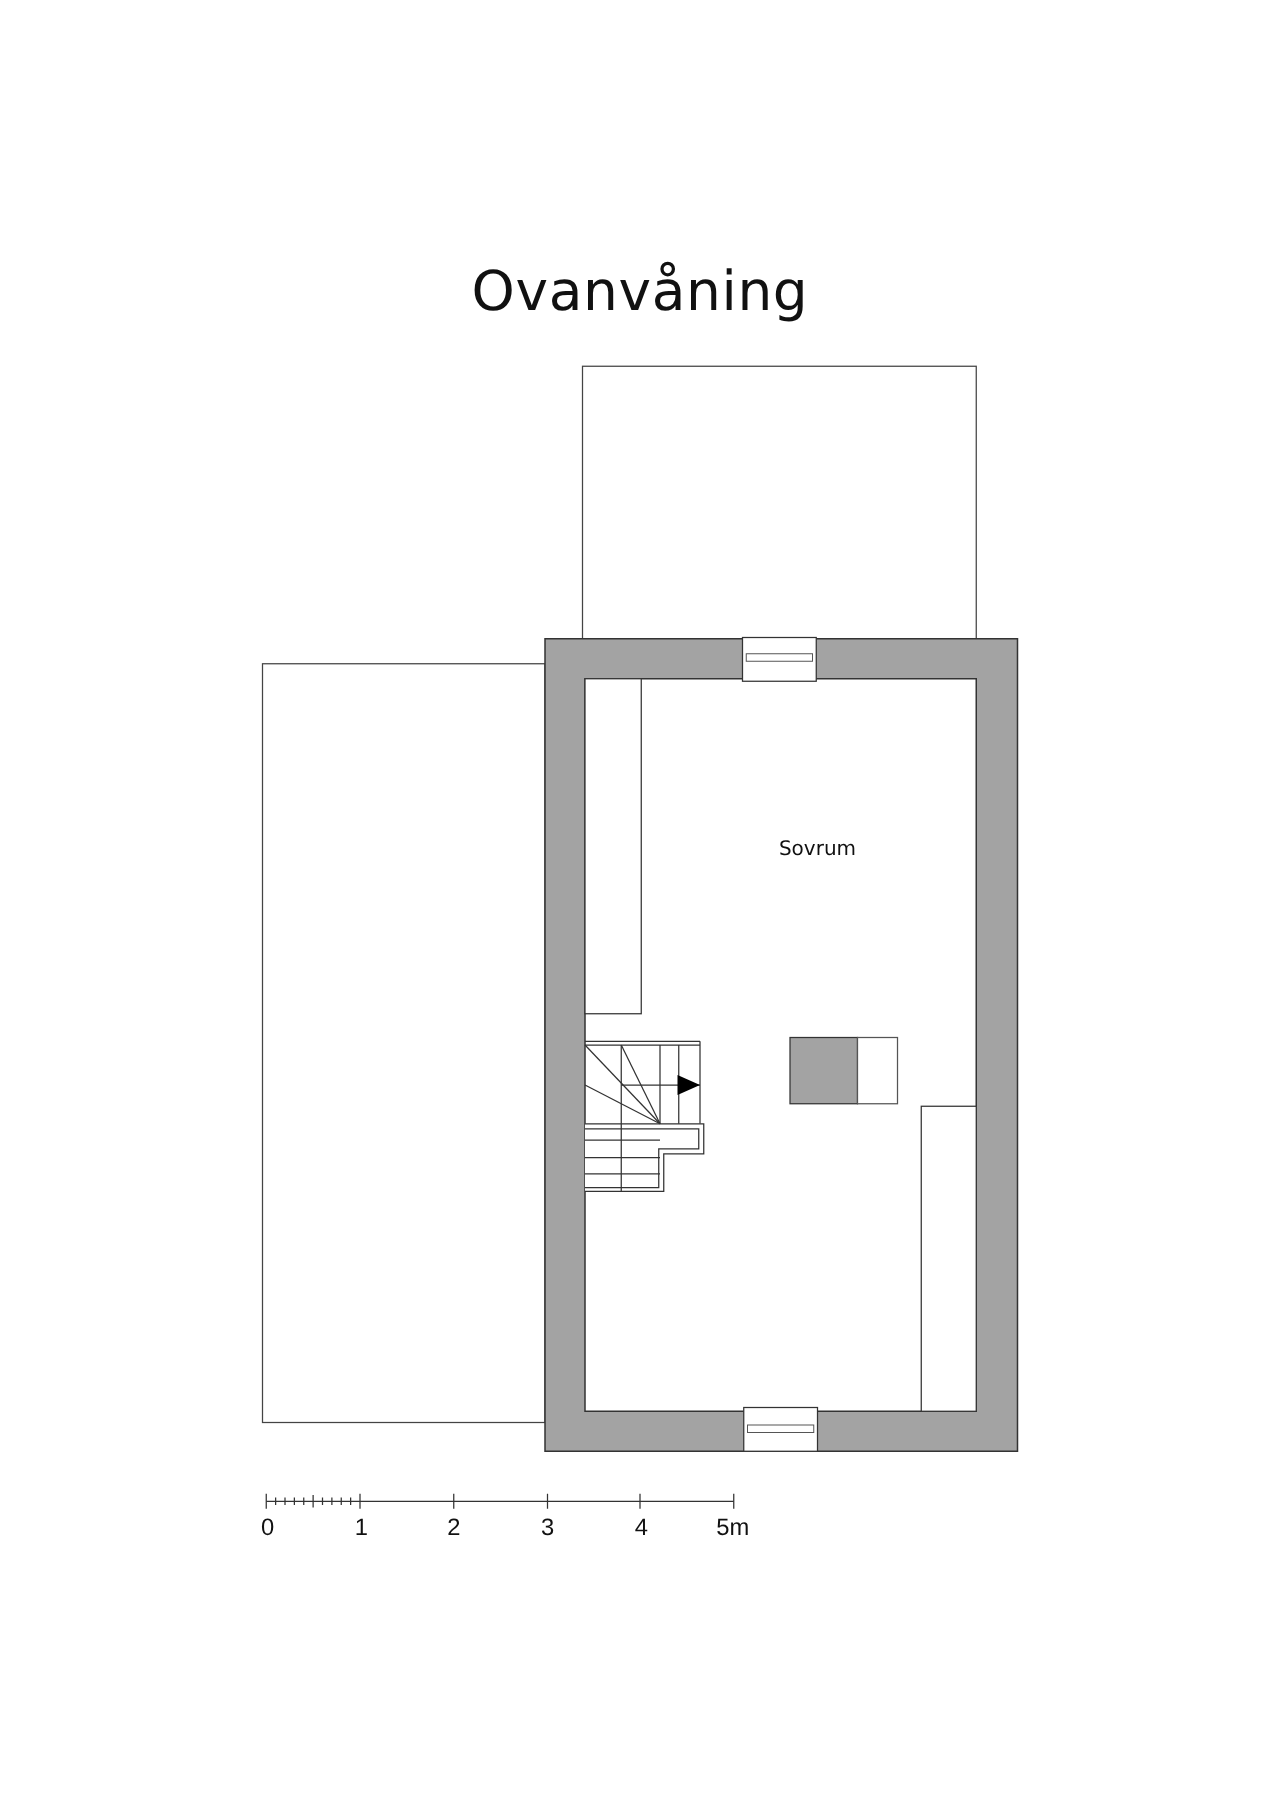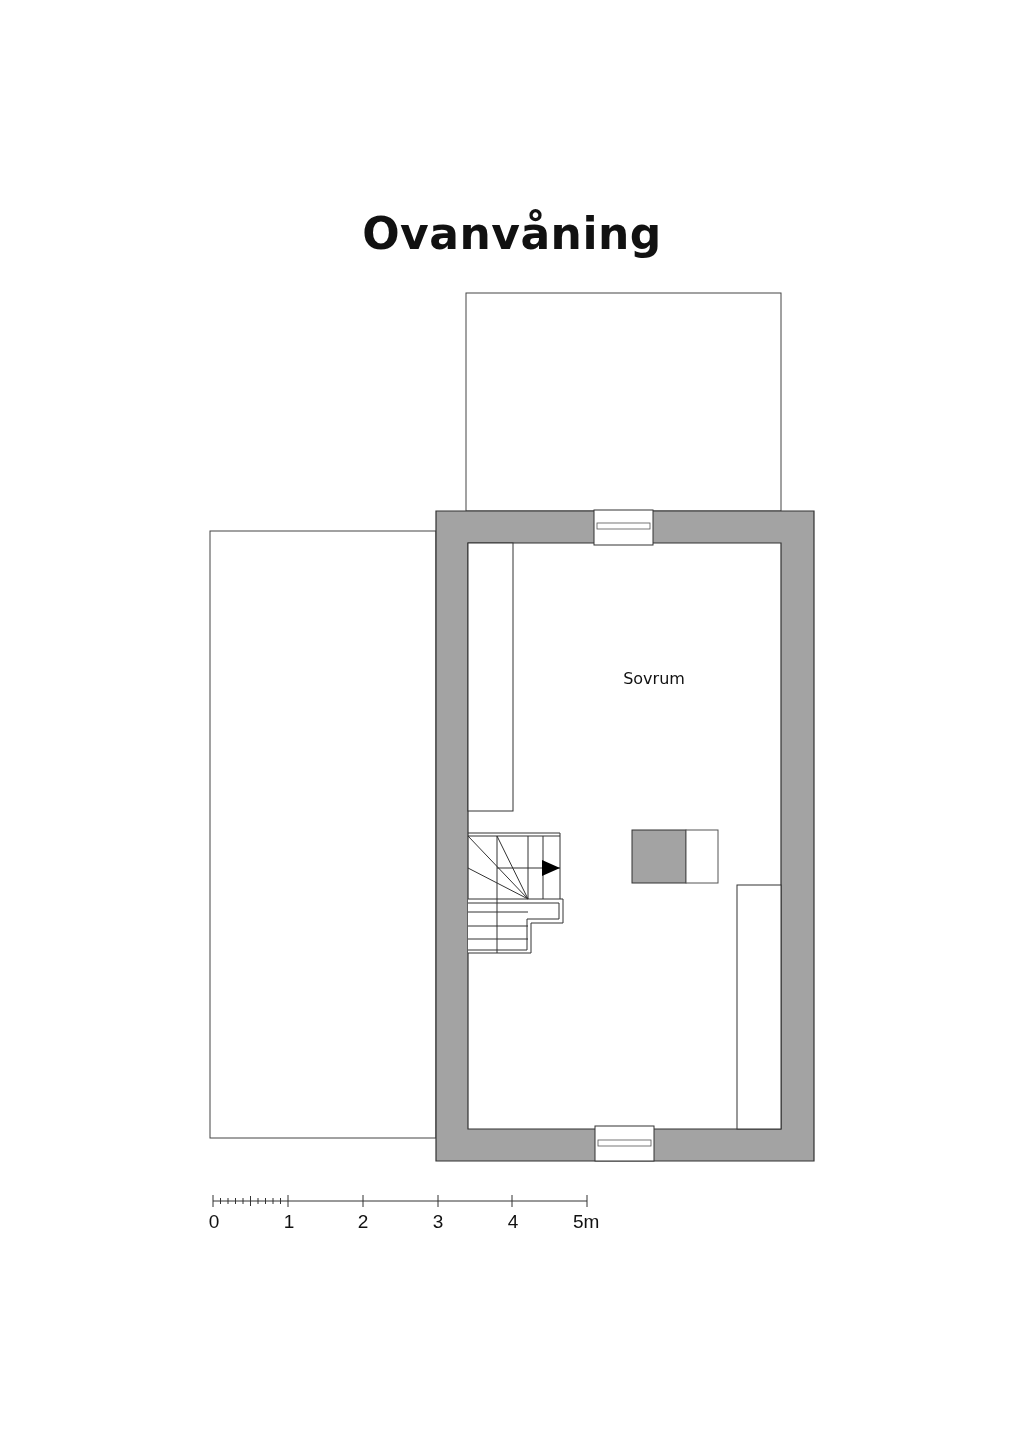--- a/index.html
+++ b/index.html
@@ -1,17 +1,17 @@
 <!DOCTYPE html>
 <html><head>
   <meta charset="utf-8">
   <style>
     html, body { margin:0; padding:0; background:#ffffff; }
     body { width:1024px; height:1448px; position:relative; overflow:hidden; font-family:"DejaVu Sans", sans-serif; }
-    .title { position:absolute; left:0; width:1024px; top:208px; text-align:center; font-size:44px; color:#111; letter-spacing:0.5px; font-weight:bold; }
+    .title { position:absolute; left:0; width:1024px; top:208px; text-align:center; font-size:44px; color:#111; letter-spacing:0.5px; font-weight:normal; }
     svg.plan { position:absolute; left:0; top:0; }
     .room-label { font-family:"DejaVu Sans", sans-serif; font-size:16px; fill:#111; }
     .scale-label { font-family:"Liberation Sans", sans-serif; font-size:19px; fill:#111; }
   </style>
 </head>
 <body>
 
 <div class="title">Ovanvåning</div>
 
 <svg class="plan" width="1024" height="1448" viewBox="0 0 1024 1448">

